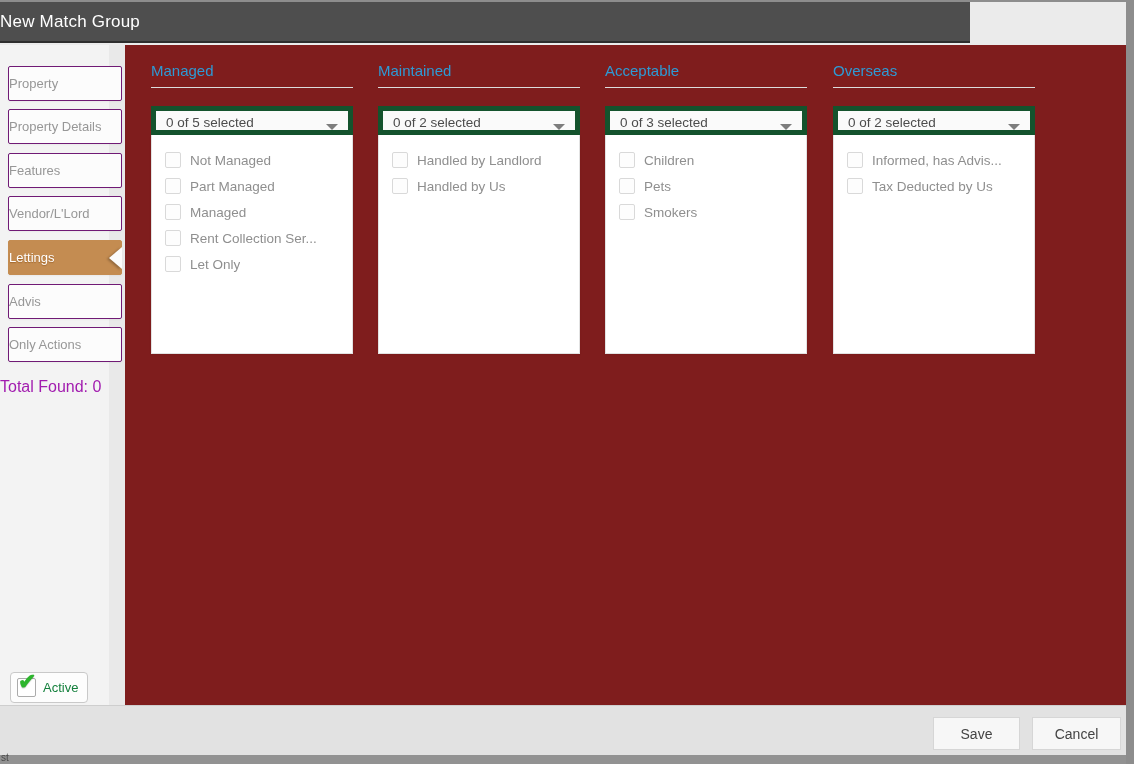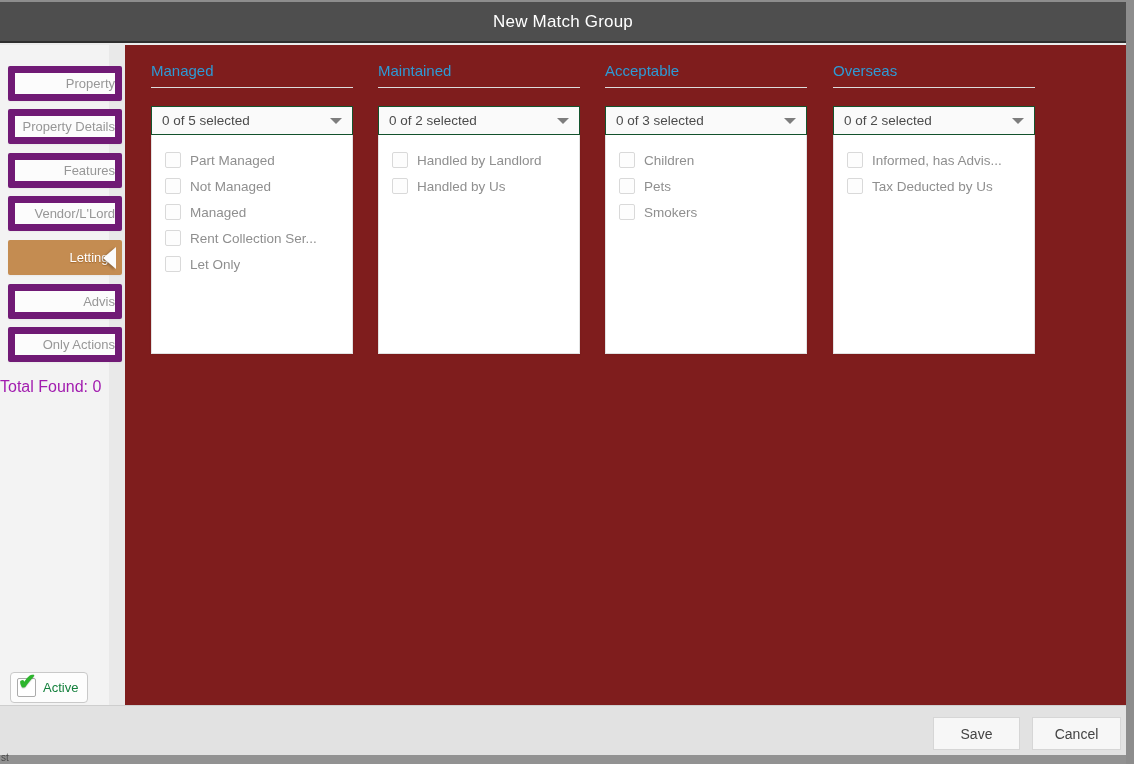--- a/index.html
+++ b/index.html
@@ -3,35 +3,35 @@
 <meta charset="utf-8">
 <style>
   * { margin:0; padding:0; box-sizing:border-box; }
   html,body { width:1134px; height:764px; }
   body { font-family:"Liberation Sans", sans-serif; background:#ebebeb; }
 
   .screen { position:relative; width:1134px; height:764px; overflow:hidden; background:#ebebeb; }
 
   
   .top-hairline { position:absolute; left:0; top:0; width:1134px; height:2px; background:#8d8d8d; }
-  .titlebar { position:absolute; left:0; top:2px; width:1126px; height:41px; background:#4e4e4e;
-              border-bottom:2px solid #2e2e2e; display:flex; align-items:center; justify-content:center; }
+  .titlebar { position:absolute; left:0; top:2px; width:970px; height:41px; background:#4e4e4e;
+              border-bottom:2px solid #2e2e2e; display:flex; align-items:center; }
   .titlebar .title { color:#ffffff; font-size:17px; letter-spacing:0.2px; }
 
   
   .right-strip { position:absolute; right:0; top:0; width:8px; height:764px; background:#8d8d8d; }
   .bottom-strip { position:absolute; left:0; top:755px; width:1134px; height:9px; background:#929292; }
   .clipped-text { position:absolute; left:1px; top:753px; font-size:10px; color:#4a4a4a; line-height:10px; }
 
   
   .sidebar { position:absolute; left:0; top:45px; width:125px; height:660px; background:#f3f3f3; }
   .sidebar-band { position:absolute; left:109px; top:0; width:16px; height:660px; background:#e9e9e9; }
   .tab { position:absolute; left:8px; width:114px; height:35px; background:#fcfcfc;
-         border:7px solid #701a75; border-radius:2px; color:#979797; font-size:13px;
-         display:flex; align-items:center; justify-content:flex-end; cursor:pointer;
+         border:1px solid #701a75; border-radius:2px; color:#979797; font-size:13px;
+         display:flex; align-items:center; justify-content:flex-start; cursor:pointer;
          box-shadow:0 1px 2px rgba(0,0,0,0.04); }
   .tab.active { background:#c48c51; border-color:#c48c51; color:#ffffff;
                 text-shadow:0 1px 1px rgba(120,60,0,0.45); }
   .tab.active .notch { content:""; position:absolute; right:-1px; top:50%; transform:translateY(-50%);
                 width:0; height:0; border-top:11px solid transparent; border-bottom:11px solid transparent;
                 border-right:13px solid #fbfbfb; filter:drop-shadow(-2px 1px 1px rgba(0,0,0,0.25)); }
   .total-found { position:absolute; left:0; top:333px; font-size:16px; color:#a21caf; }
 
   .active-box { position:absolute; left:10px; top:627px; height:31px; background:#fdfdfd;
                 border:1px solid #c9c9c9; border-radius:4px; display:flex; align-items:center;
@@ -42,22 +42,22 @@
                       font-weight:bold; line-height:22px; text-shadow:0 1px 1px rgba(0,0,0,0.2); }
   .active-label { font-size:13px; color:#15803d; }
 
   
   .main { position:absolute; left:125px; top:45px; width:1001px; height:660px; background:#7f1d1d; }
   .col { position:absolute; top:0; width:202px; }
   .col-1 { left:26px; } .col-2 { left:253px; } .col-3 { left:480px; } .col-4 { left:708px; }
   .col-title { margin-top:17px; font-size:15px; color:#2e9ad5; }
   .col-rule { margin-top:8px; height:1px; background:#dcdcdc; }
 
-  .dd { margin-top:18px; height:29px; background:#fafafa; border:1px solid #14532d;
-        display:flex; align-items:center; padding:0 10px; cursor:pointer; }
+  .dd { margin-top:18px; height:29px; background:#fafafa; border:5px solid #14532d;
+        display:flex; align-items:flex-end; padding:0 10px; cursor:pointer; }
   .dd-text { flex:1; font-size:13.5px; color:#4c4c4c; }
   .dd-caret { width:0; height:0; border-left:6px solid transparent; border-right:6px solid transparent;
               border-top:6px solid #7d7d7d; }
 
   .panel { height:219px; background:#ffffff; border:1px solid #e2e2e2; border-top:none;
            padding-top:12px; box-shadow:0 1px 2px rgba(0,0,0,0.06); overflow:hidden; }
   .opt-row { display:flex; align-items:center; height:26px; padding-left:13px; cursor:pointer; }
   .opt-cb { width:16px; height:16px; background:#fdfdfd; border:1px solid #d9d9d9; border-radius:2px;
             margin-right:9px; flex:none; }
   .opt-label { font-size:13.5px; color:#8f8f8f; white-space:nowrap; overflow:hidden; }
@@ -122,25 +122,25 @@
     <div class="col col-1">
       <div class="col-title">Managed</div>
       <div class="col-rule"></div>
       <div class="dd">
         <span class="dd-text">0 of 5 selected</span>
         <span class="dd-caret"></span>
       </div>
       <div class="panel">
         <div class="opt-row">
           <span class="opt-cb"></span>
+          <span class="opt-label">Not Managed</span>
+        </div>
+        <div class="opt-row">
+          <span class="opt-cb"></span>
           <span class="opt-label">Part Managed</span>
-        </div>
-        <div class="opt-row">
-          <span class="opt-cb"></span>
-          <span class="opt-label">Not Managed</span>
         </div>
         <div class="opt-row">
           <span class="opt-cb"></span>
           <span class="opt-label">Managed</span>
         </div>
         <div class="opt-row">
           <span class="opt-cb"></span>
           <span class="opt-label">Rent Collection Ser...</span>
         </div>
         <div class="opt-row">

